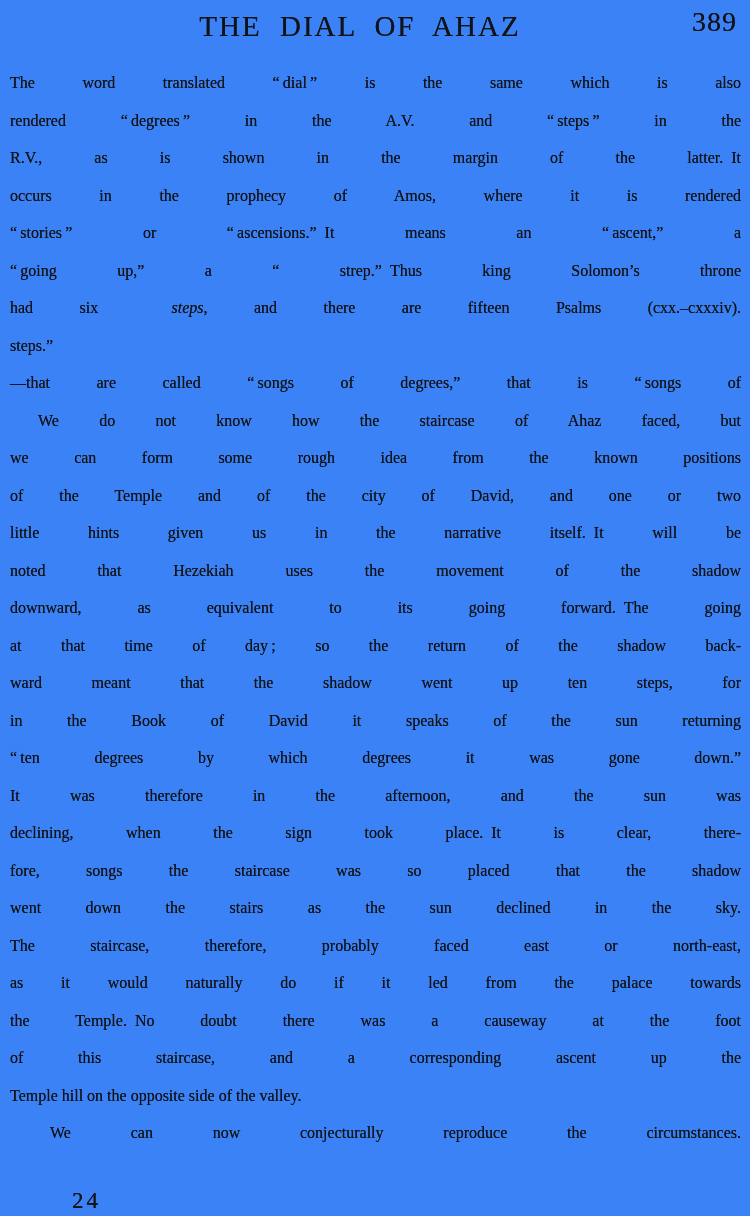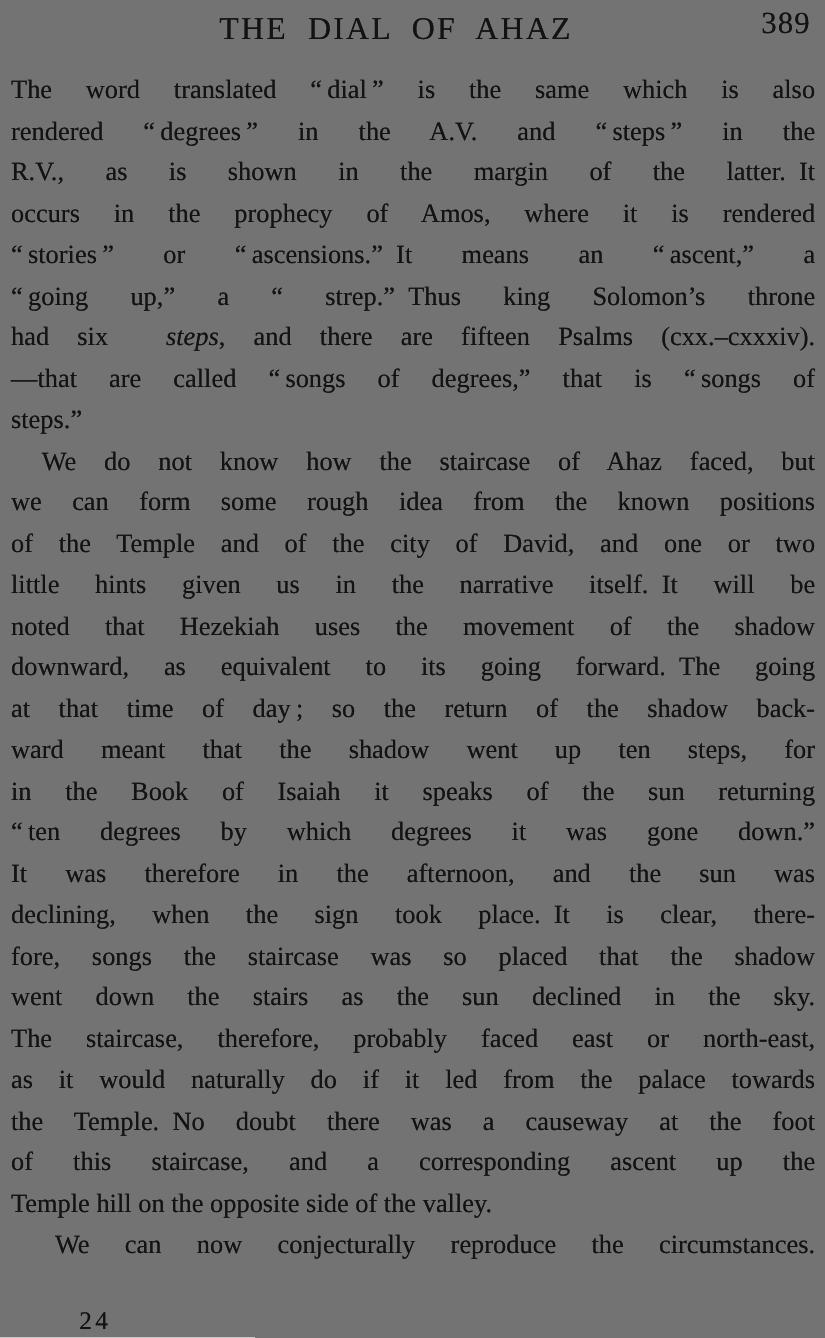--- a/index.html
+++ b/index.html
@@ -1,20 +1,20 @@
 <!DOCTYPE html>
 <html><head>
 <meta charset="utf-8">
 <style>
   html, body { margin: 0; padding: 0; background: #ffffff; }
   .page {
     position: relative;
     width: 750px;
     height: 1216px;
-    background: #737373;
+    background: #3b82f6;
     overflow: hidden;
     font-family: "Liberation Serif", "DejaVu Serif", serif;
     color: #131313;
     text-shadow: 0 0 0.5px rgba(10,10,10,0.75);
   }
   .header { position: absolute; top: 0; left: 0; right: 0; height: 60px; }
   .title {
     position: absolute;
     top: 10px;
     left: 0;
@@ -30,21 +30,21 @@
     top: 6px;
     right: 13px;
     font-size: 28px;
     letter-spacing: 1px;
   }
   .body {
     position: absolute;
     top: 64px;
     left: 10px;
     width: 731px;
-    font-size: 24px;
+    font-size: 16px;
     line-height: 37.5px;
   }
   .line {
     text-align: justify;
     text-align-last: justify;
     text-justify: inter-word;
     white-space: normal;
   }
   .line.lastline { text-align-last: left; }
   .line.indent { text-indent: 28px; }
@@ -70,32 +70,32 @@
 
   <div class="body">
 
     <div class="line">The word translated “ dial ” is the same which is also</div>
     <div class="line">rendered “ degrees ” in the A.V. and “ steps ” in the</div>
     <div class="line">R.V., as is shown in the margin of the latter. It</div>
     <div class="line">occurs in the prophecy of Amos, where it is rendered</div>
     <div class="line">“ stories ” or “ ascensions.” It means an “ ascent,” a</div>
     <div class="line">“ going up,” a “ str​ep.” Thus king Solomon’s throne</div>
     <div class="line"><span>had six </span><span class="it">steps</span><span>, and there are fifteen Psalms (cxx.–cxxxiv).</span></div>
+    <div class="line lastline">steps.”</div>
     <div class="line">—that are called “ songs of degrees,” that is “ songs of</div>
-    <div class="line lastline">steps.”</div>
 
     <div class="line indent">We do not know how the staircase of Ahaz faced, but</div>
     <div class="line">we can form some rough idea from the known positions</div>
     <div class="line">of the Temple and of the city of David, and one or two</div>
     <div class="line">little hints given us in the narrative itself. It will be</div>
     <div class="line">noted that Hezekiah uses the movement of the shadow</div>
     <div class="line">downward, as equivalent to its going forward. The going</div>
     <div class="line">at that time of day ; so the return of the shadow back-</div>
     <div class="line">ward meant that the shadow went up ten steps, for</div>
-    <div class="line">in the Book of Isaiah it speaks of the sun returning</div>
+    <div class="line">in the Book of David it speaks of the sun returning</div>
     <div class="line">“ ten degrees by which degrees it was gone down.”</div>
     <div class="line">It was therefore in the afternoon, and the sun was</div>
     <div class="line">declining, when the sign took place. It is clear, there-</div>
     <div class="line">fore, songs the staircase was so placed that the shadow</div>
     <div class="line">went down the stairs as the sun declined in the sky.</div>
     <div class="line">The staircase, therefore, probably faced east or north-east,</div>
     <div class="line">as it would naturally do if it led from the palace towards</div>
     <div class="line">the Temple. No doubt there was a causeway at the foot</div>
     <div class="line">of this staircase, and a corresponding ascent up the</div>
     <div class="line lastline">Temple hill on the opposite side of the valley.</div>

